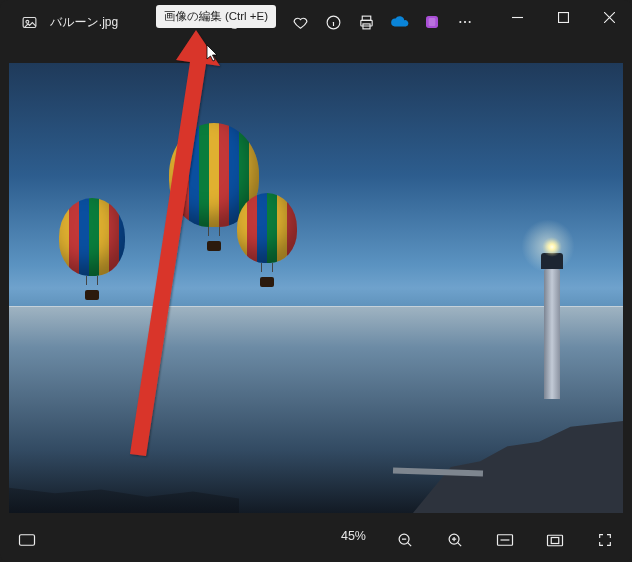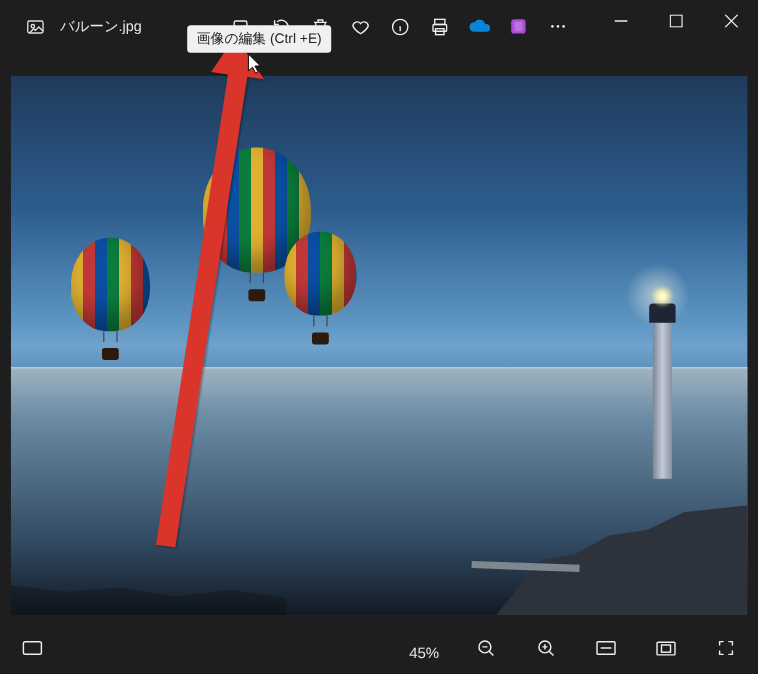--- a/index.html
+++ b/index.html
@@ -6,21 +6,21 @@
   html, body { width: 632px; height: 562px; background: #1e1e1e; font-family: "Segoe UI", sans-serif; color: #fff; overflow: hidden; }
   .window { width: 632px; height: 562px; display: flex; flex-direction: column; background: #1e1e1e; border-radius: 8px; position: relative; }
   .titlebar { height: 44px; display: flex; align-items: center; position: relative; }
   .title-left { display: flex; align-items: center; gap: 12px; padding-left: 20px; }
   .app-icon { width: 18px; height: 18px; display: flex; align-items: center; justify-content: center; }
   .filename { font-size: 12px; color: #e8e8e8; }
   .toolbar { position: absolute; left: 190px; display: flex; align-items: center; gap: 11px; }
   .tb-btn { width: 22px; height: 22px; display: flex; align-items: center; justify-content: center; cursor: pointer; border-radius: 4px; }
   .sysbtns { position: absolute; right: 0; top: 0; display: flex; }
   .sysbtn { width: 46px; height: 34px; display: flex; align-items: center; justify-content: center; cursor: pointer; }
-  .tooltip { position: absolute; top: 21px; left: 156px; background: #f0f0f0; color: #222; font-size: 11.5px; padding: 4px 8px; border-radius: 3px; z-index: 20; white-space: nowrap; }
+  .tooltip { position: absolute; top: 5px; left: 156px; background: #f0f0f0; color: #222; font-size: 11.5px; padding: 4px 8px; border-radius: 3px; z-index: 20; white-space: nowrap; }
   .canvas { flex: 1; position: relative; display: flex; align-items: center; justify-content: center; padding: 14px 0 0 0; }
   .photo { width: 614px; height: 450px; margin: 0 auto; position: relative; overflow: hidden; }
   .sky { position:absolute; inset:0; background: linear-gradient(to bottom,#1f3a5a 0%,#2d5d8e 25%,#5b93c1 45%,#6fa2cc 50%,#4a7da6 60%,#2d4f70 85%,#1d2f42 100%); }
   .sea { position:absolute; left:0; right:0; top:54%; bottom:0; background: linear-gradient(to bottom,#a0b4c2 0%,#6c8ba5 20%,#324a62 70%,#121a24 100%); }
   .horizon { position:absolute; left:0; right:0; top:54%; height:1px; background: rgba(255,255,255,0.4);}
   .balloon { position:absolute; }
   .b1 { left: 50px; top: 135px; }
   .b2 { left: 160px; top: 60px; }
   .b3 { left: 228px; top: 130px; }
   .envelope { border-radius: 50% 50% 45% 45%; background: repeating-linear-gradient(90deg,#e0b030 0 10px,#c23838 10px 20px,#0a4fa0 20px 30px,#0a7d3c 30px 40px); box-shadow: inset -8px -12px 20px rgba(0,0,0,0.35); }
@@ -34,21 +34,21 @@
   .lighthouse { position:absolute; right: 56px; top: 166px; width: 30px; height: 170px; }
   .lh-tower{ position:absolute; bottom:0; left:7px; width:16px; height:130px; background:linear-gradient(to right,#7c8593,#c2cad6,#8a92a0); border-radius:2px 2px 0 0;}
   .lh-cap{ position:absolute; top:24px; left:4px; width:22px; height:16px; background:#1d2632; border-radius:3px 3px 0 0;}
   .lh-light{ position:absolute; top:8px; left:5px; width:20px; height:20px; border-radius:50%; background: radial-gradient(circle,#fffef0 0%,#fff5b0 20%, rgba(255,240,160,0.2) 55%, rgba(255,240,160,0) 70%); filter: blur(0.3px);}
   .lh-beam{ position:absolute; top:-10px; left:-24px; width:70px; height:54px; background: radial-gradient(circle,rgba(255,255,230,0.55) 0%, rgba(255,255,230,0) 60%); pointer-events:none;}
   .rocks{ position:absolute; right:0; bottom:0; width:210px; height:115px; background: linear-gradient(115deg,transparent 0 40px,#2d333d 40px 100%); clip-path: polygon(0% 100%,18% 60%,32% 55%,45% 42%,60% 38%,75% 25%,100% 20%,100% 100%);}
   .pier{ position:absolute; right:140px; bottom:38px; width:90px; height:6px; background:#7e868f; transform: rotate(2deg);}
   .fgrock{ position:absolute; left:0; bottom:0; width:230px; height:36px; background:linear-gradient(to top,#0e141c,#1c2632); clip-path: polygon(0 100%,0 30%,20% 45%,40% 35%,60% 55%,80% 40%,100% 60%,100% 100%); opacity:0.9;}
   .arrow { position:absolute; z-index:15; pointer-events:none; }
   .statusbar { height: 44px; display:flex; align-items:center; justify-content:space-between; padding: 0 16px; }
-  .sb-left, .sb-right { display:flex; align-items:flex-end; gap: 28px; }
+  .sb-left, .sb-right { display:flex; align-items:flex-start; gap: 28px; }
   .sb-btn { width:22px; height:22px; display:flex; align-items:center; justify-content:center; cursor:pointer; border-radius:4px;}
   .zoom { font-size:12.5px; color:#e6e6e6; }
   .cursor { position:absolute; left:206px; top:44px; z-index:25; pointer-events:none;}
   svg { display:block; }
 </style>
 </head>
 <body>
 
 <div class="window">
 

